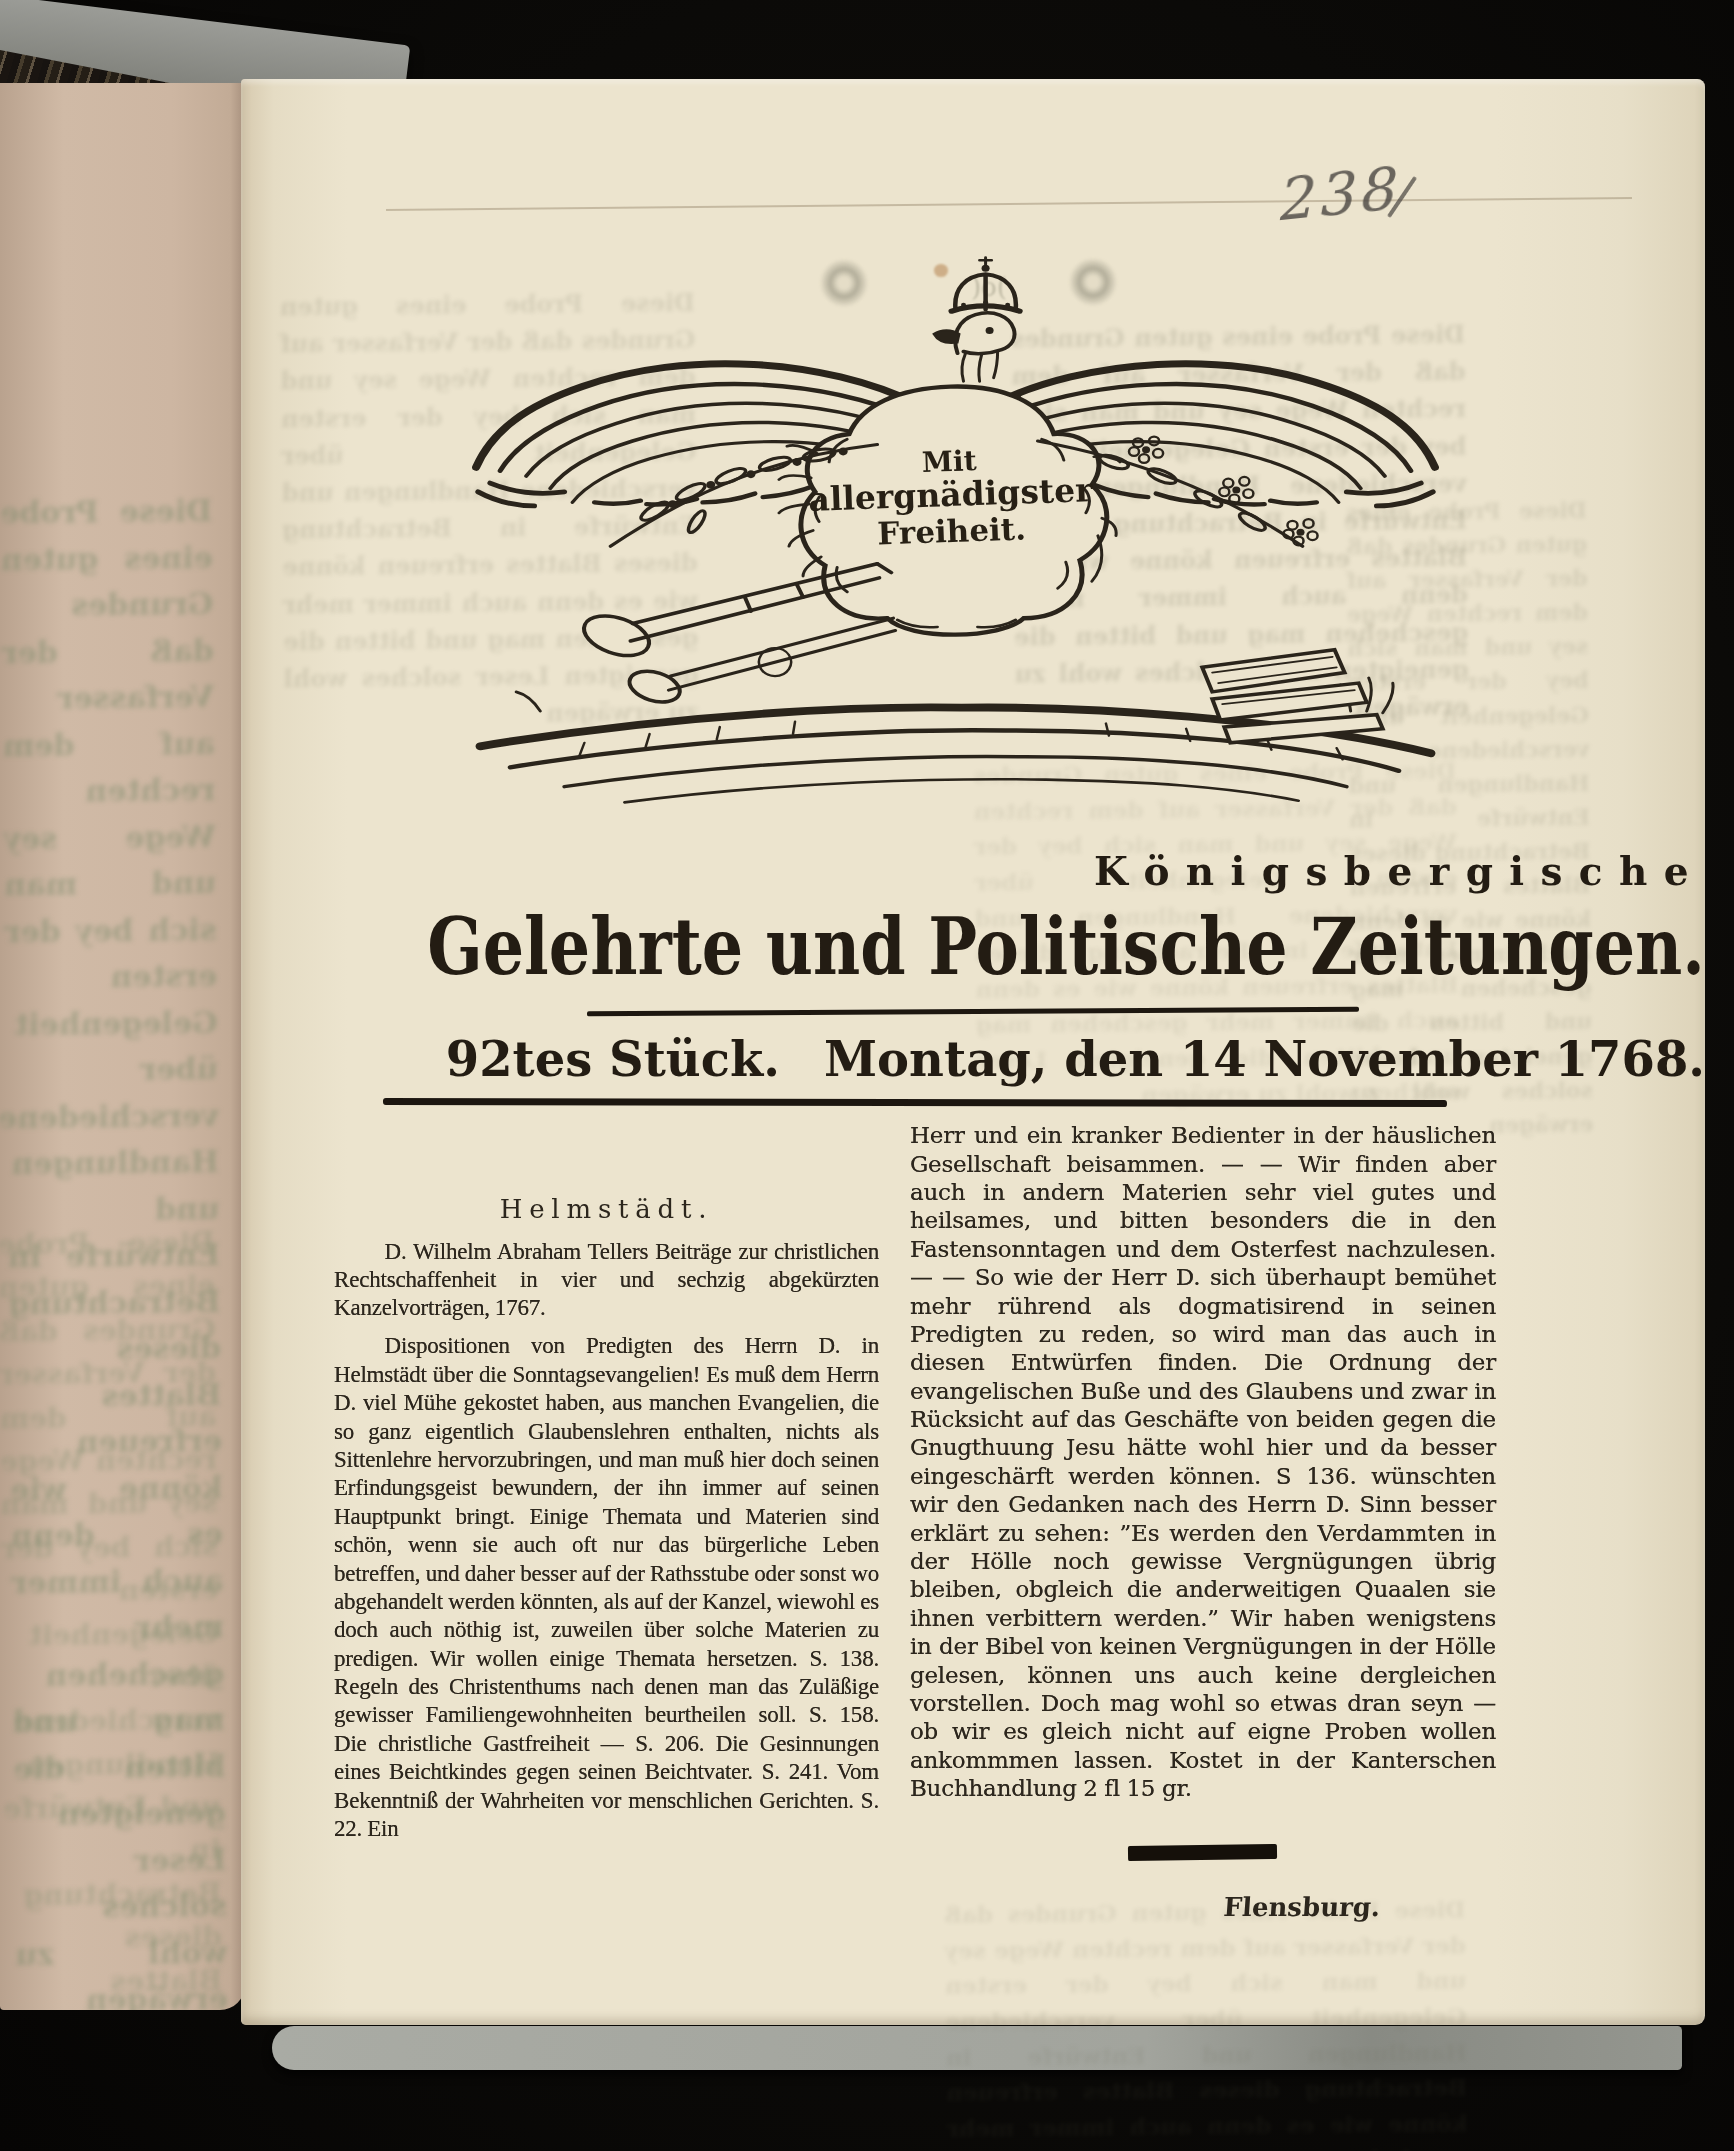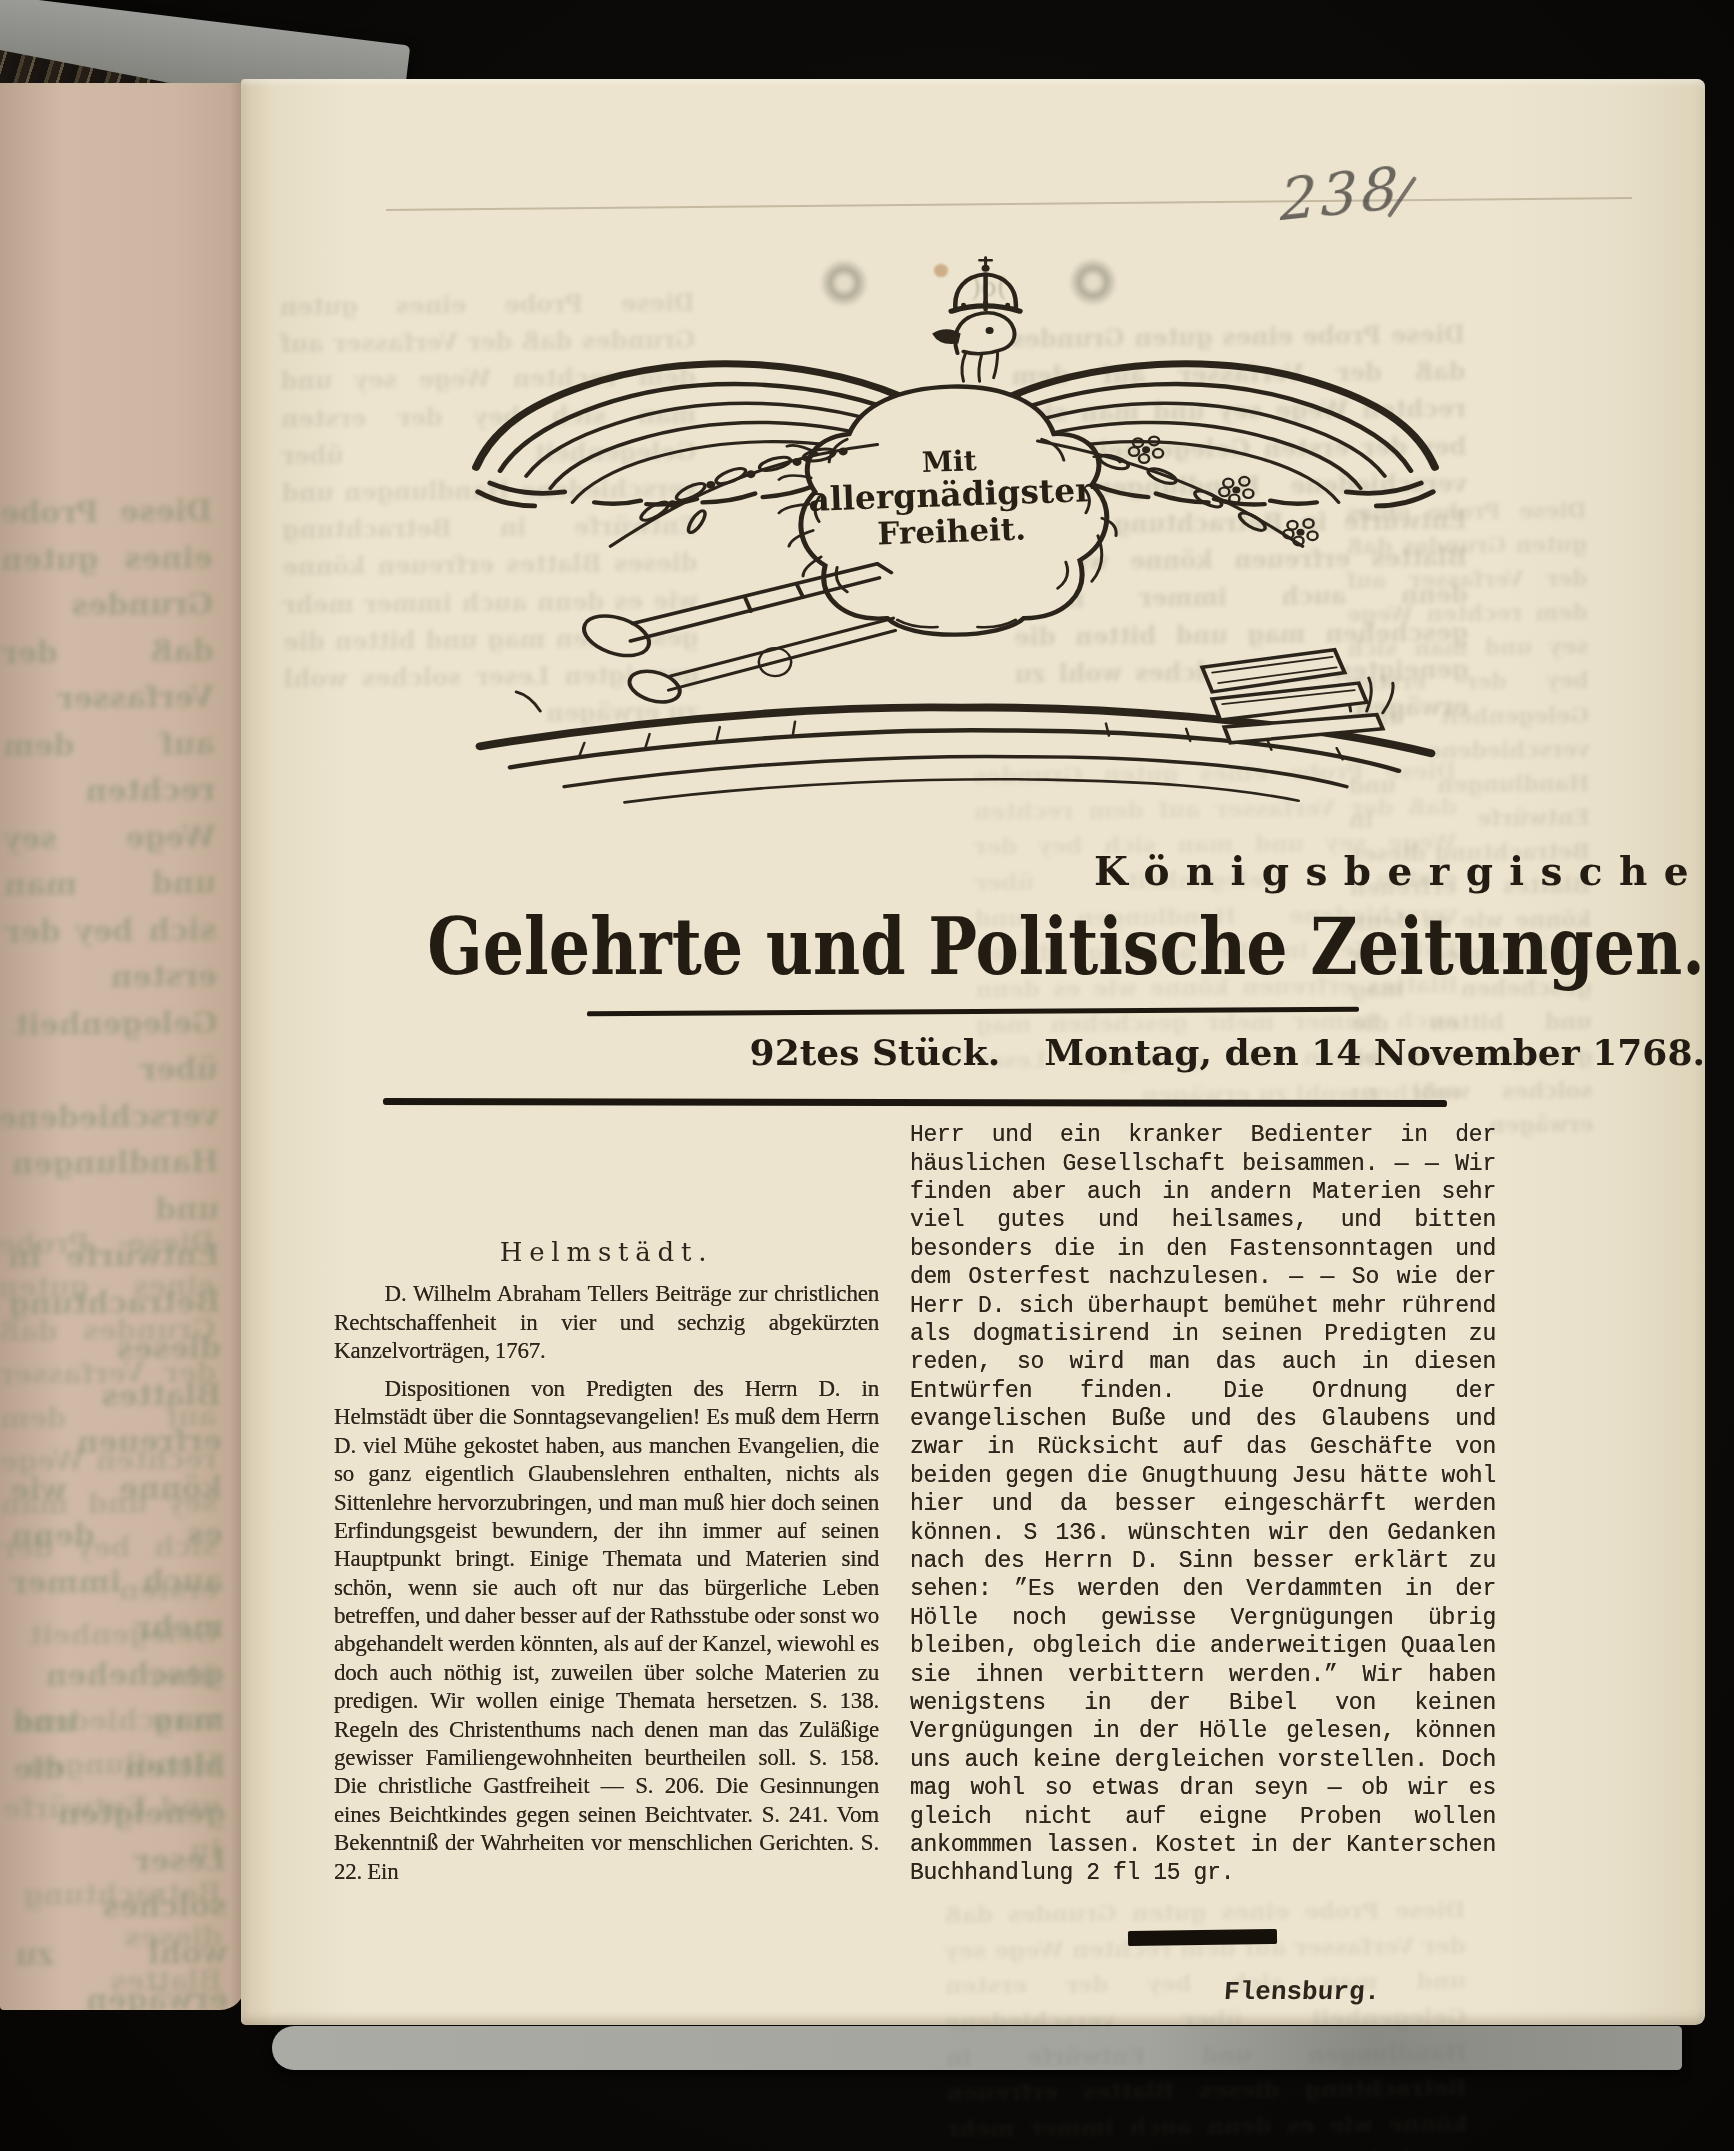--- a/index.html
+++ b/index.html
@@ -73,30 +73,30 @@
   .motto .m1{ font-size:28px; display:block; }
   .motto .m2{ font-size:33px; display:block; }
   .motto .m3{ font-size:31px; display:block; }
   
   .masthead{ position:absolute; left:0; top:769px; width:100%; text-align:right; color:#231c13; }
   .city{ font-size:39px; font-weight:700; letter-spacing:16.4px; }
   .main-title{ font-size:65px; font-weight:700; margin-top:13.5px; letter-spacing:0px;
     transform:scale(1.0,1.22); transform-origin:center; white-space:nowrap; }
   .title-rule{ width:772px; height:4.8px; background:#1d1710; margin:25px auto 17.4px;
     transform:rotate(-.35deg); border-radius:1.9px; }
-  .issue-line{ font-size:36px; font-weight:700; }
+  .issue-line{ font-size:48px; font-weight:700; }
   .issue-line .gap{ display:inline-block; width:44px; }
   
   .columns-wrap{ position:absolute; left:93px; top:1020px; width:1162px; color:#2c261d; }
   .cols-rule{ width:1064px; height:6.8px; background:#1c1610; margin:0 auto 15.4px;
     transform:rotate(.12deg); border-radius:2.9px; }
   .cols{ display:flex; align-items:center; }
   .col-l{ width:545px; }
   .col-div{ width:1.9px; background:#2a241b; margin:1.9px 14.5px 39px 14.5px; }
-  .col-r{ flex:1;font-family:Liberation Mono, monospace; }
+  .col-r{ flex:1; }
   .col-heading{ text-align:center; font-size:26px; letter-spacing:6.8px; margin:3.9px 0 13.5px; }
   .body-par{
     font-size:23px; line-height:1.235; text-align:justify; hyphens:auto;
     letter-spacing:-0.2px; word-spacing:-0.5px; margin-bottom:9.7px;
     text-shadow:0 0 0.4px rgba(44,38,29,.8);
   }
   .indent{ text-indent:2.2em;font-family:Liberation Serif, serif; }
   .end-bar{ width:149px; height:14.5px; background:#15100a; margin:42px auto 0;
     transform:rotate(-.8deg); border-radius:1.9px; }
   .catchword{ text-align:right; padding-right:116px; margin-top:33px;

